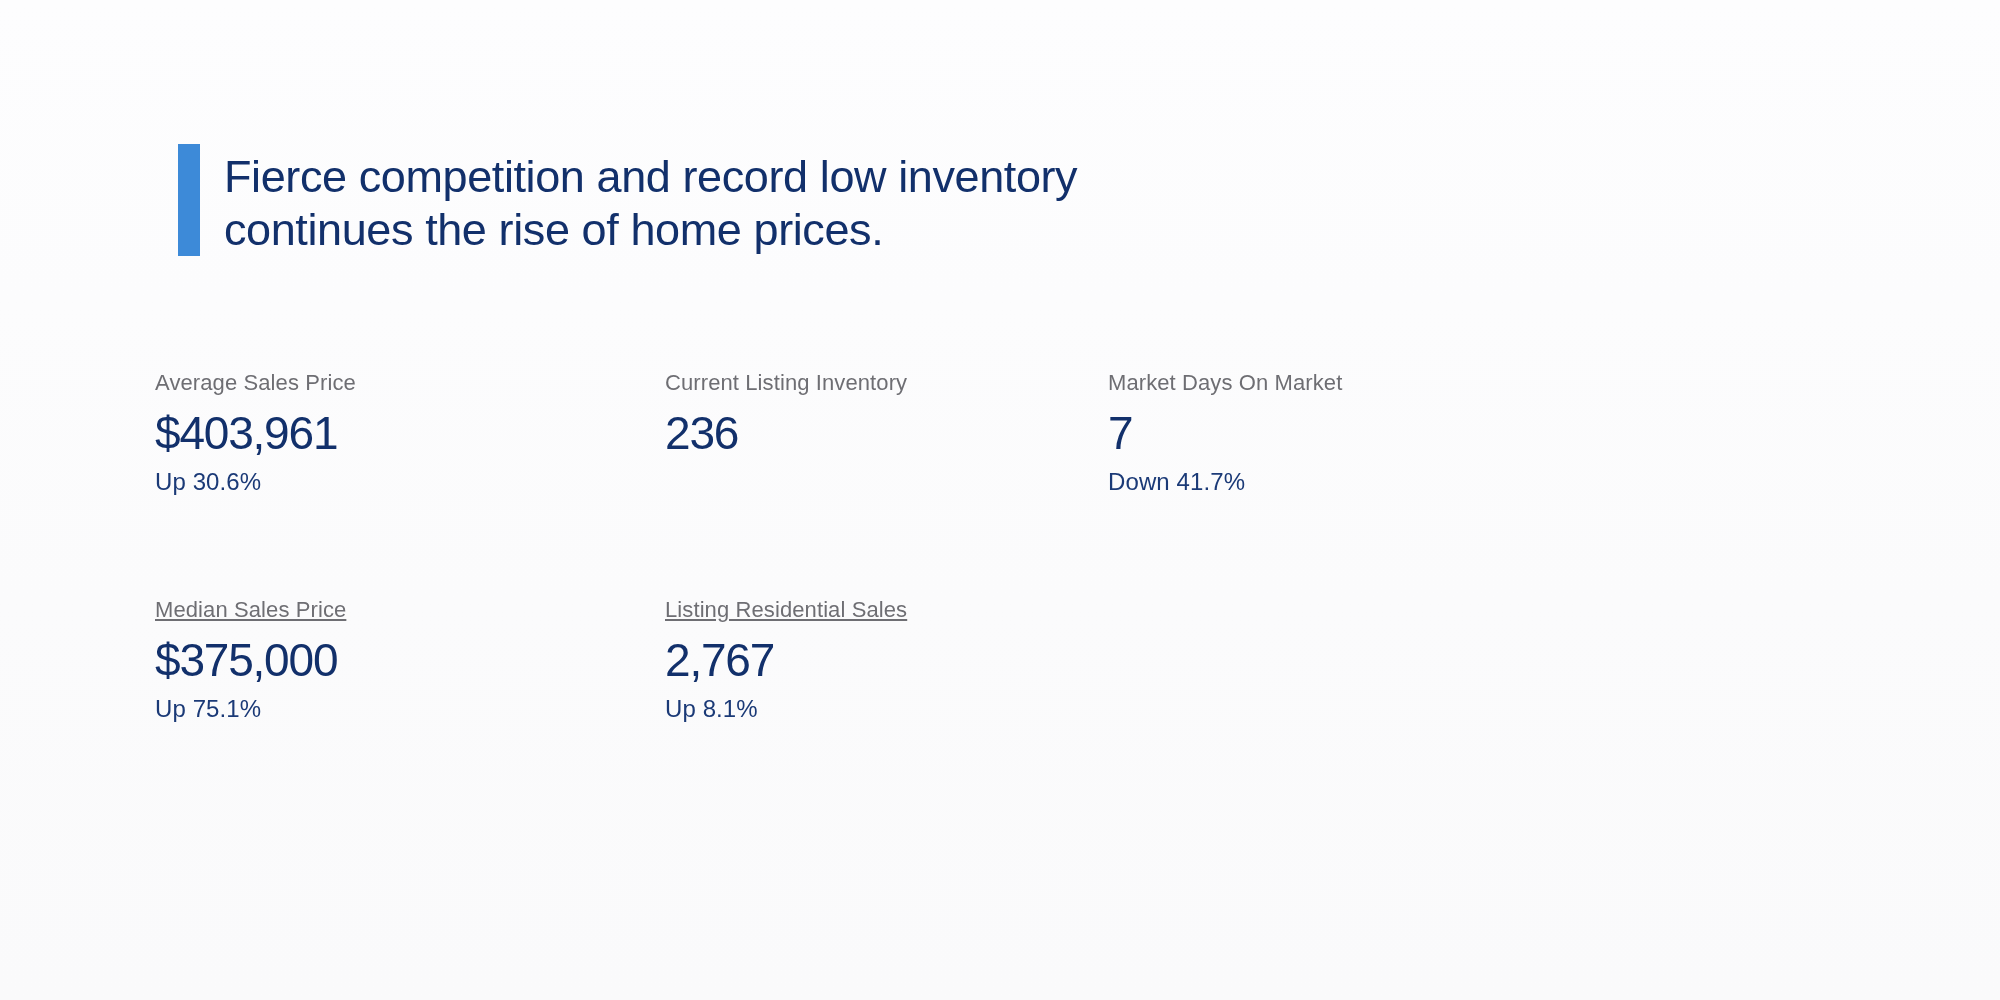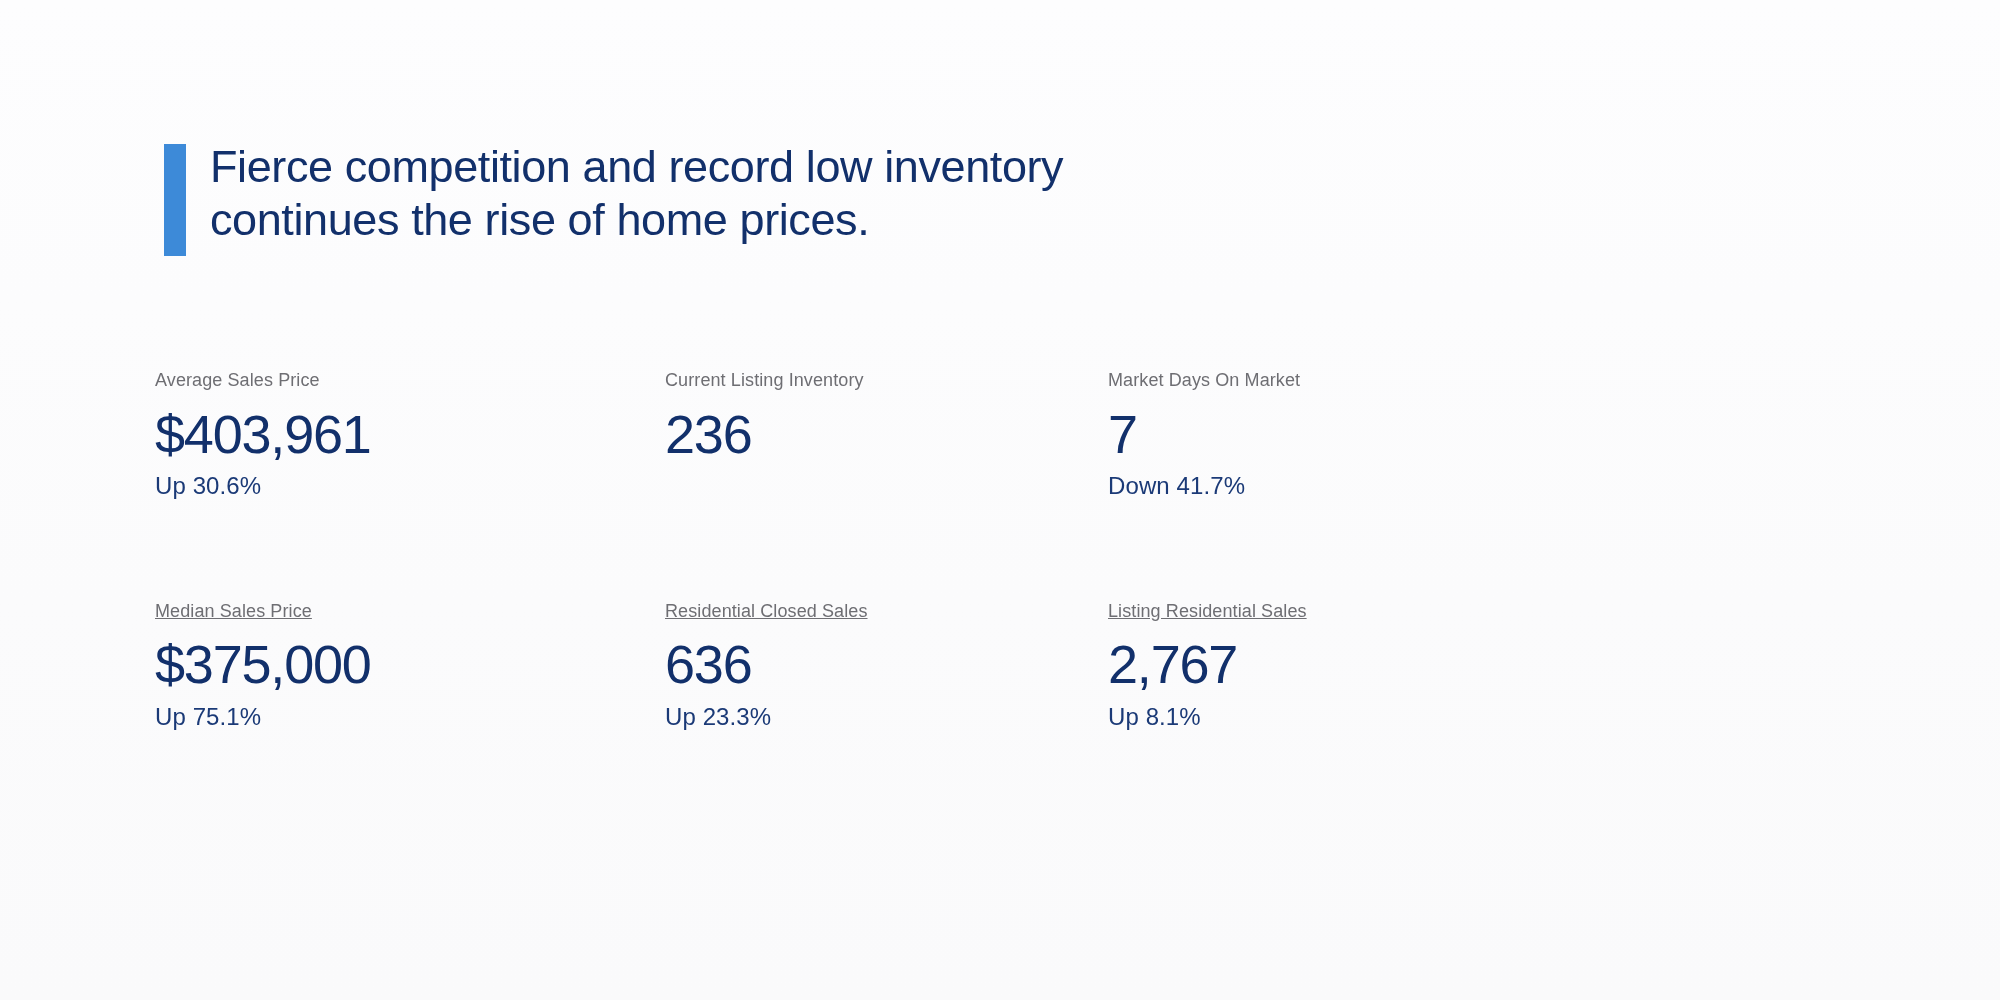--- a/index.html
+++ b/index.html
@@ -20,24 +20,24 @@
   .page {
     position: relative;
     width: 2000px;
     height: 1000px;
     background: linear-gradient(180deg, #fdfdfe 0%, #fbfbfc 60%, #fafafb 100%);
   }
 
   
   .headline-block {
     position: absolute;
-    left: 155px;
+    left: 169px;
     top: 140px;
     display: flex;
-    align-items: flex-start;
+    align-items: flex-end;
     padding-left: 9px;
   }
 
   .accent-bar {
     width: 22px;
     height: 112px;
     background: #3d8ad8;
     flex: 0 0 22px;
     margin-top: 4px;
   }
@@ -64,30 +64,30 @@
     grid-template-rows: auto auto;
     row-gap: 100px;
   }
 
   .stat-card {
     display: block;
   }
 
   .stat-label {
     color: #6e6e73;
-    font-size: 18px;
+    font-size: 22px;
     font-weight: 400;
     line-height: 1.2;
     letter-spacing: 0.1px;
     white-space: nowrap;
   }
 
   .stat-value {
     color: #12306b;
-    font-size: 54px;
+    font-size: 46px;
     line-height: 1.12;
     font-weight: 400;
     letter-spacing: -1.2px;
     margin-top: 12px;
     white-space: nowrap;
   }
 
   .stat-change {
     color: #1b3a77;
     font-size: 24px;
@@ -130,25 +130,20 @@
       <div class="stat-value">7</div>
       <div class="stat-change">Down 41.7%</div>
     </div>
 
     <div class="stat-card row-2">
       <div class="stat-label">Median Sales Price</div>
       <div class="stat-value">$375,000</div>
       <div class="stat-change">Up 75.1%</div>
     </div>
 
-    <div class="stat-card row-2">
-      <div class="stat-label">Residential Closed Sales</div>
-      <div class="stat-value">636</div>
-      <div class="stat-change">Up 23.3%</div>
-    </div>
 
     <div class="stat-card row-2">
       <div class="stat-label">Listing Residential Sales</div>
       <div class="stat-value">2,767</div>
       <div class="stat-change">Up 8.1%</div>
     </div>
 
   </div>
 </div>
 

